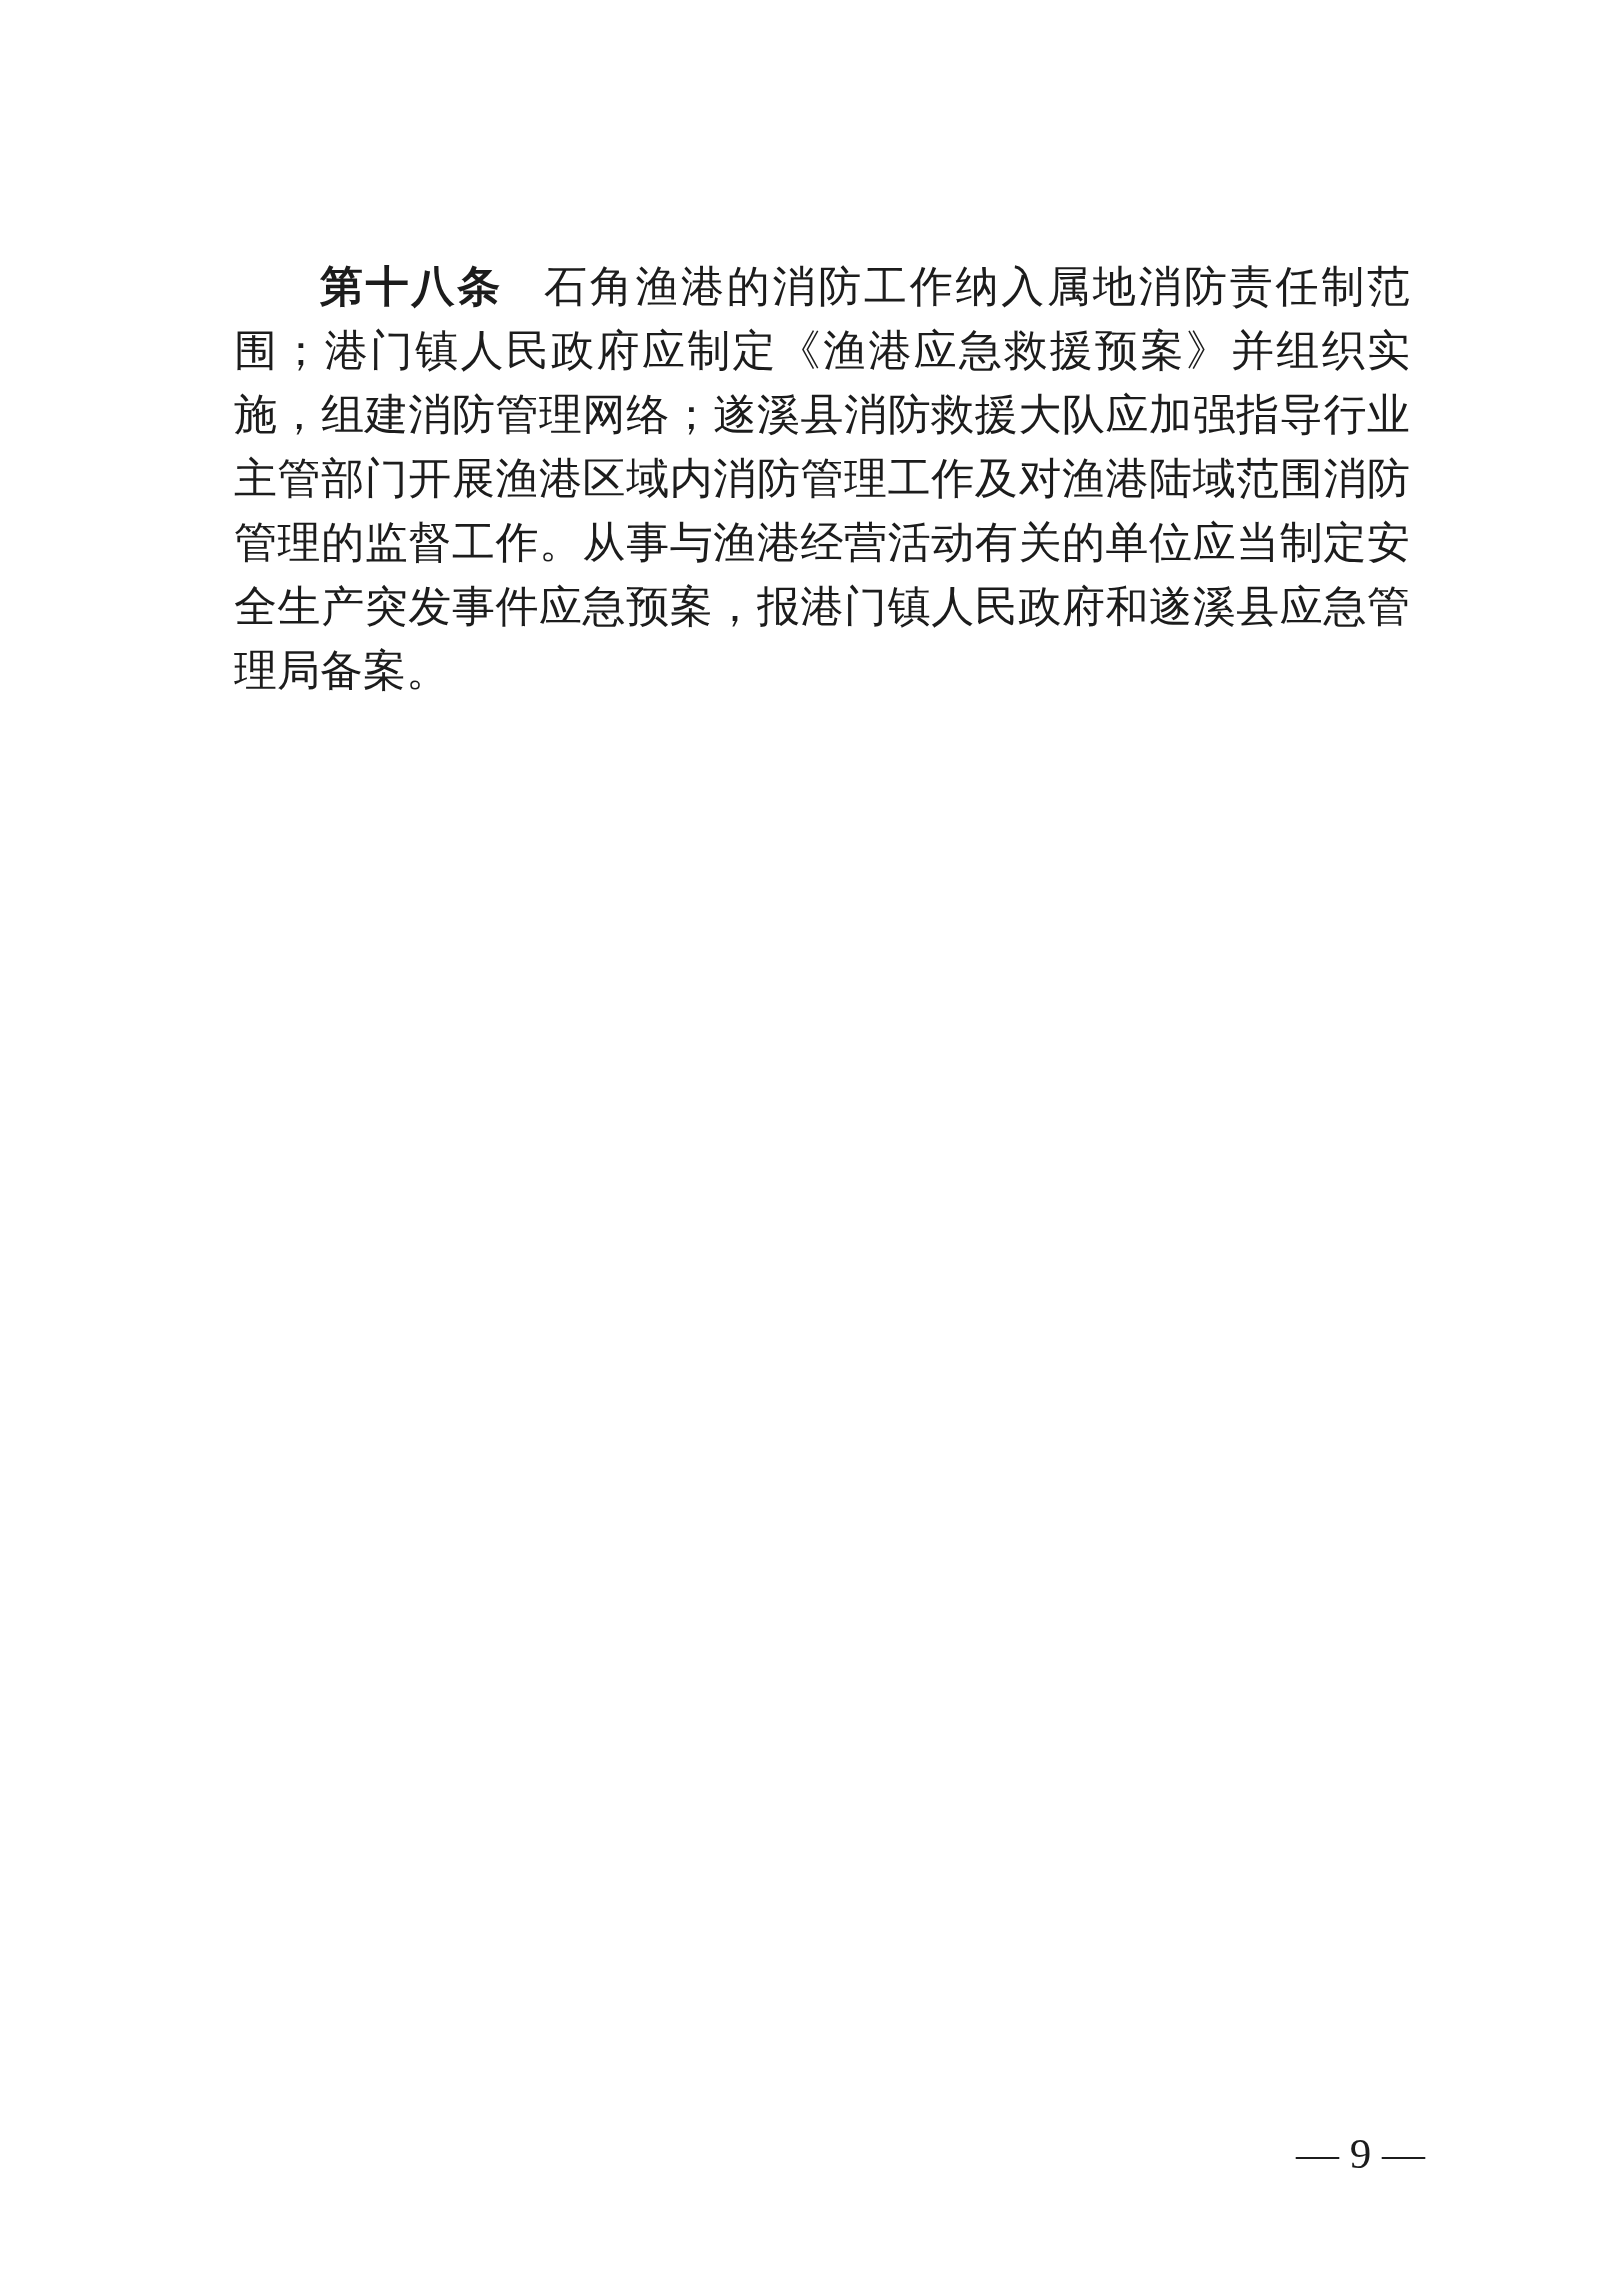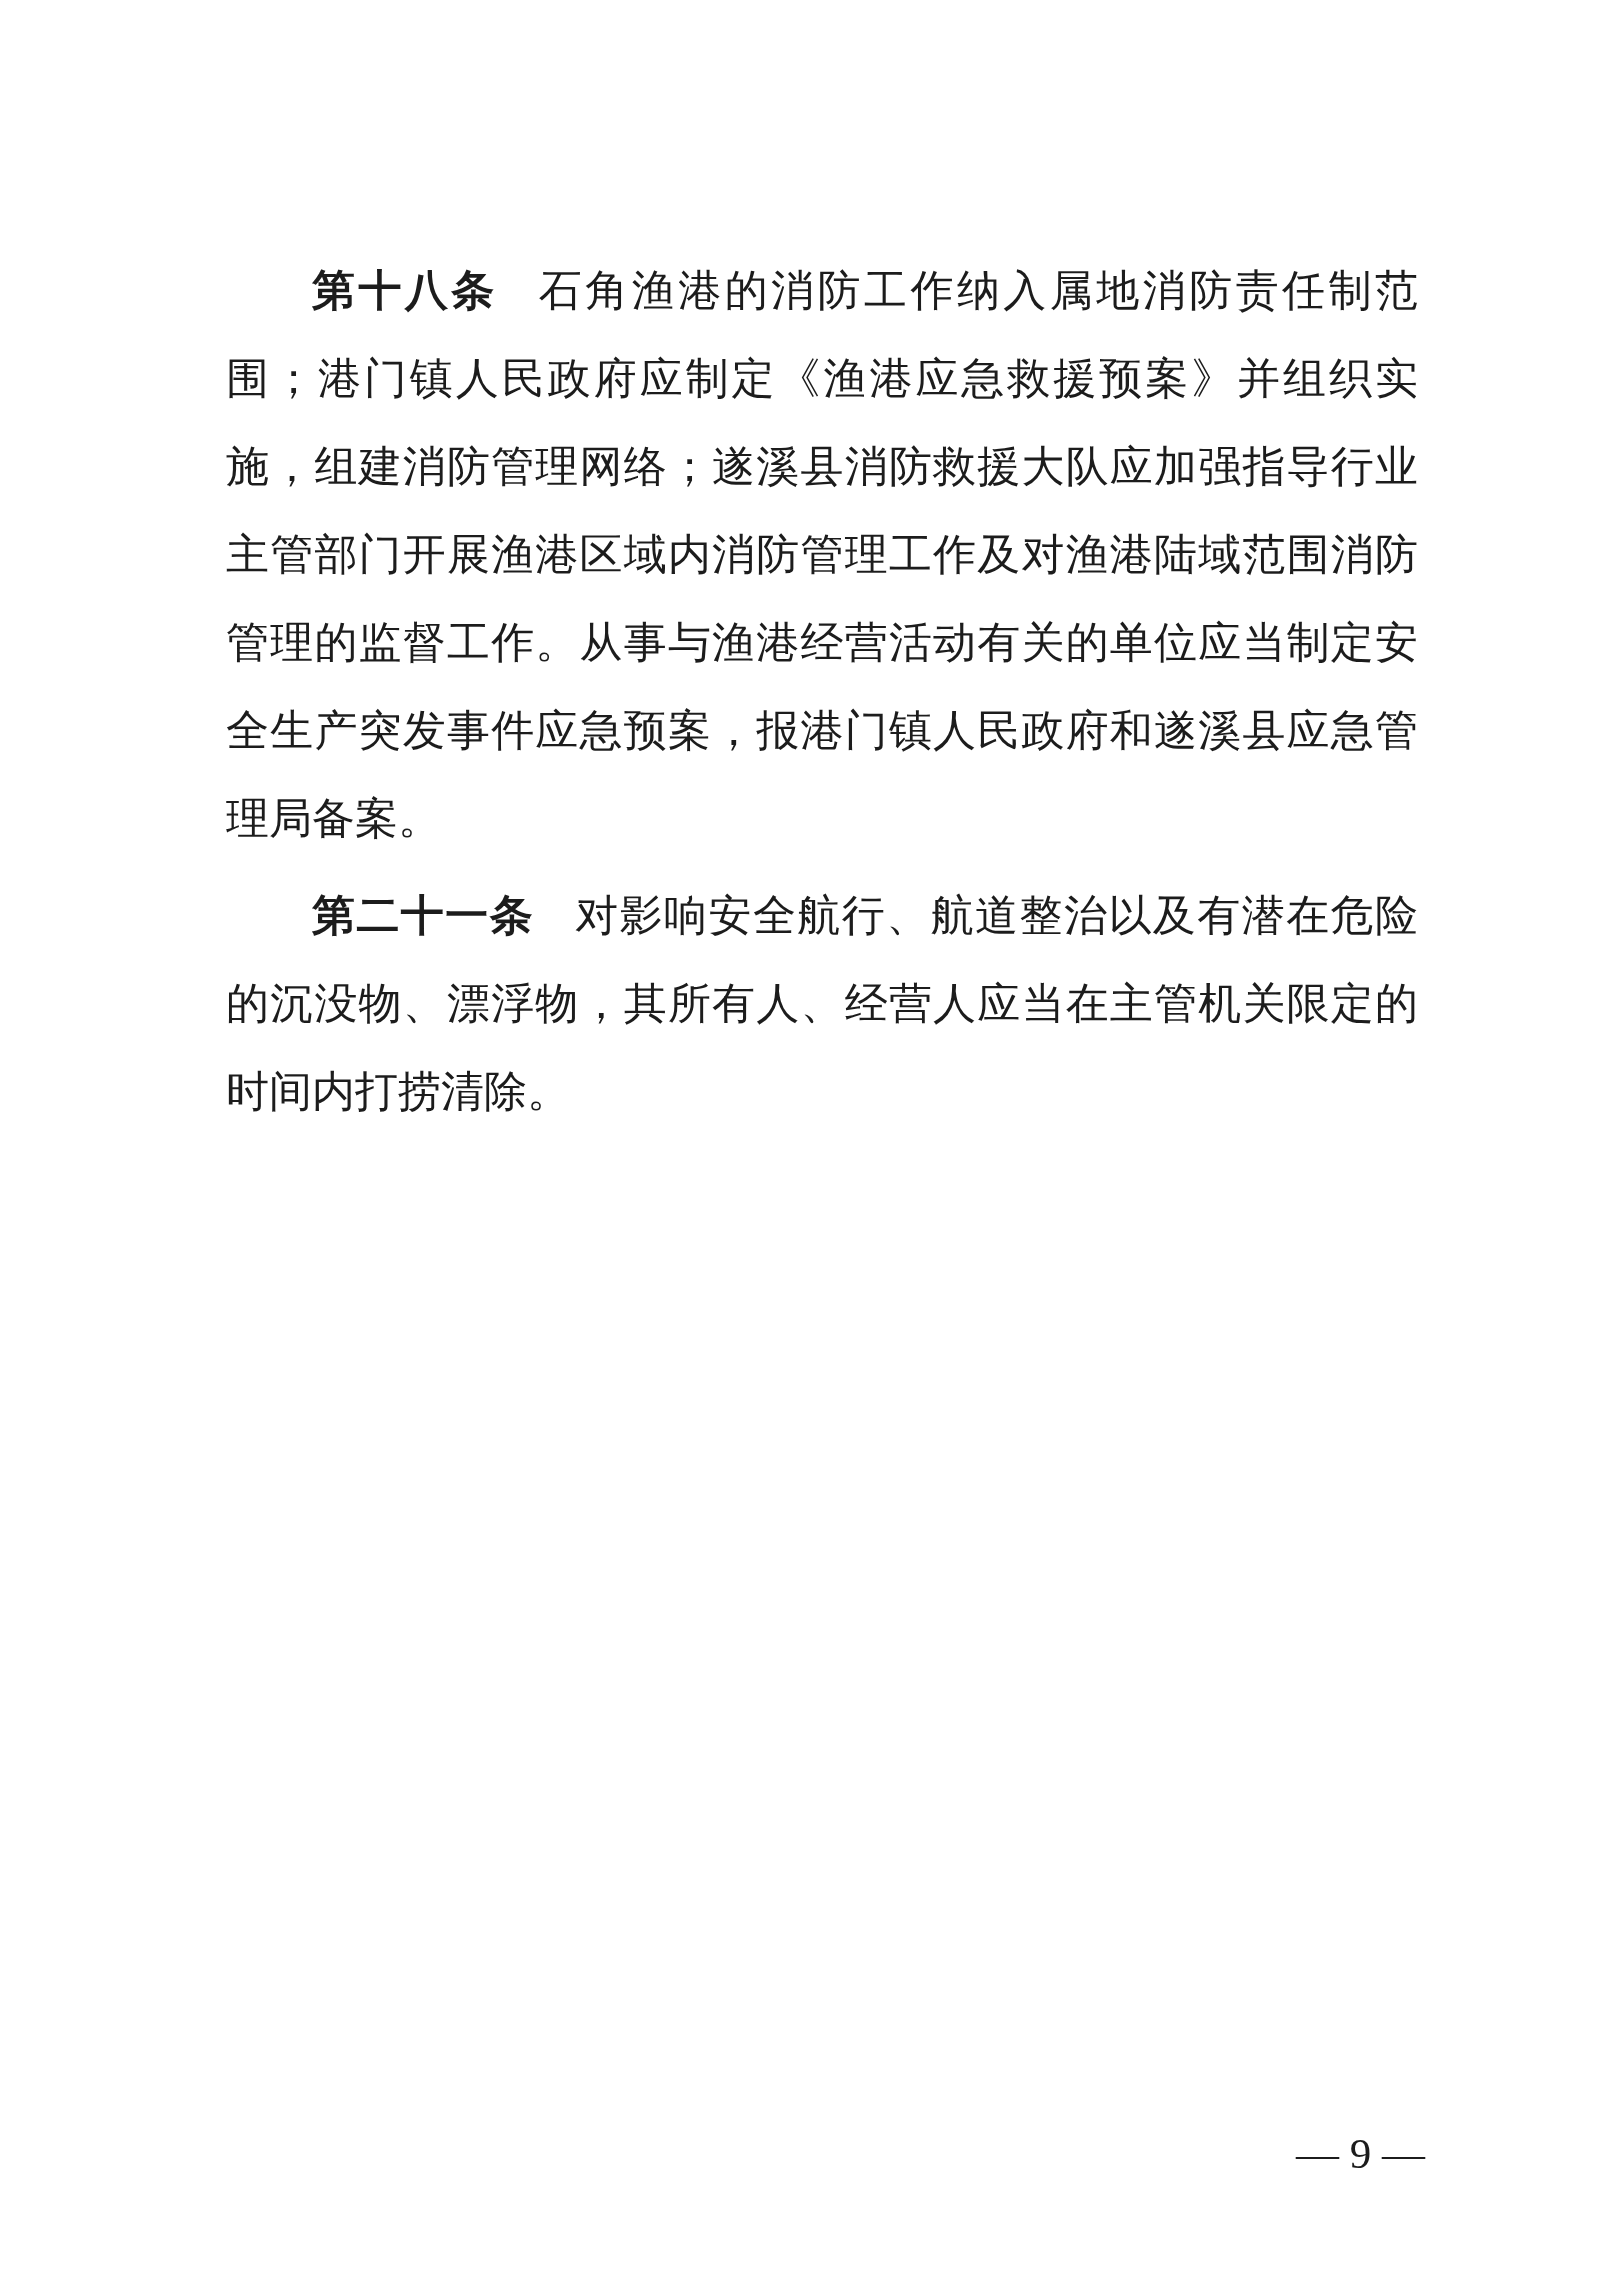--- a/index.html
+++ b/index.html
@@ -16,24 +16,24 @@
     font-family: "Liberation Serif", serif;
     color: #1c1c1c;
   }
   .content {
     position: absolute;
     left: 218px;
     top: 238px;
     width: 1208px;
   }
   .content p {
-    margin: 8px;
+    margin: 16px;
     padding: 0;
     font-size: 43px;
-    line-height: 88px;
+    line-height: 64px;
     text-align: justify;
     text-justify: inter-character;
     word-break: break-all;
     text-indent: 86px;
     letter-spacing: 0;
   }
   .art-heading {
     font-weight: bold;
     font-family: "Liberation Sans", sans-serif;
     margin-right: 41px;
@@ -55,23 +55,20 @@
 <div class="page">
 
   <div class="content">
 
     <p>
       <span class="art-heading">第十八条</span><span>石角渔港的消防工作纳入属地消防责任制范围；港门镇人民政府应制定《渔港应急救援预案》并组织实施，组建消防管理网络；遂溪县消防救援大队应加强指导行业主管部门开展渔港区域内消防管理工作及对渔港陆域范围消防管理的监督工作。从事与渔港经营活动有关的单位应当制定安全生产突发事件应急预案，报港门镇人民政府和遂溪县应急管理局备案。</span>
     </p>
 
 
 
-    <p>
-      <span class="art-heading">第二十一条</span><span>对影响安全航行、航道整治以及有潜在危险的沉没物、漂浮物，其所有人、经营人应当在主管机关限定的时间内打捞清除。</span>
-    </p>
 
 
   </div>
 
   <div class="page-number">— 9 —</div>
 
 </div>
 
 
 </body></html>

